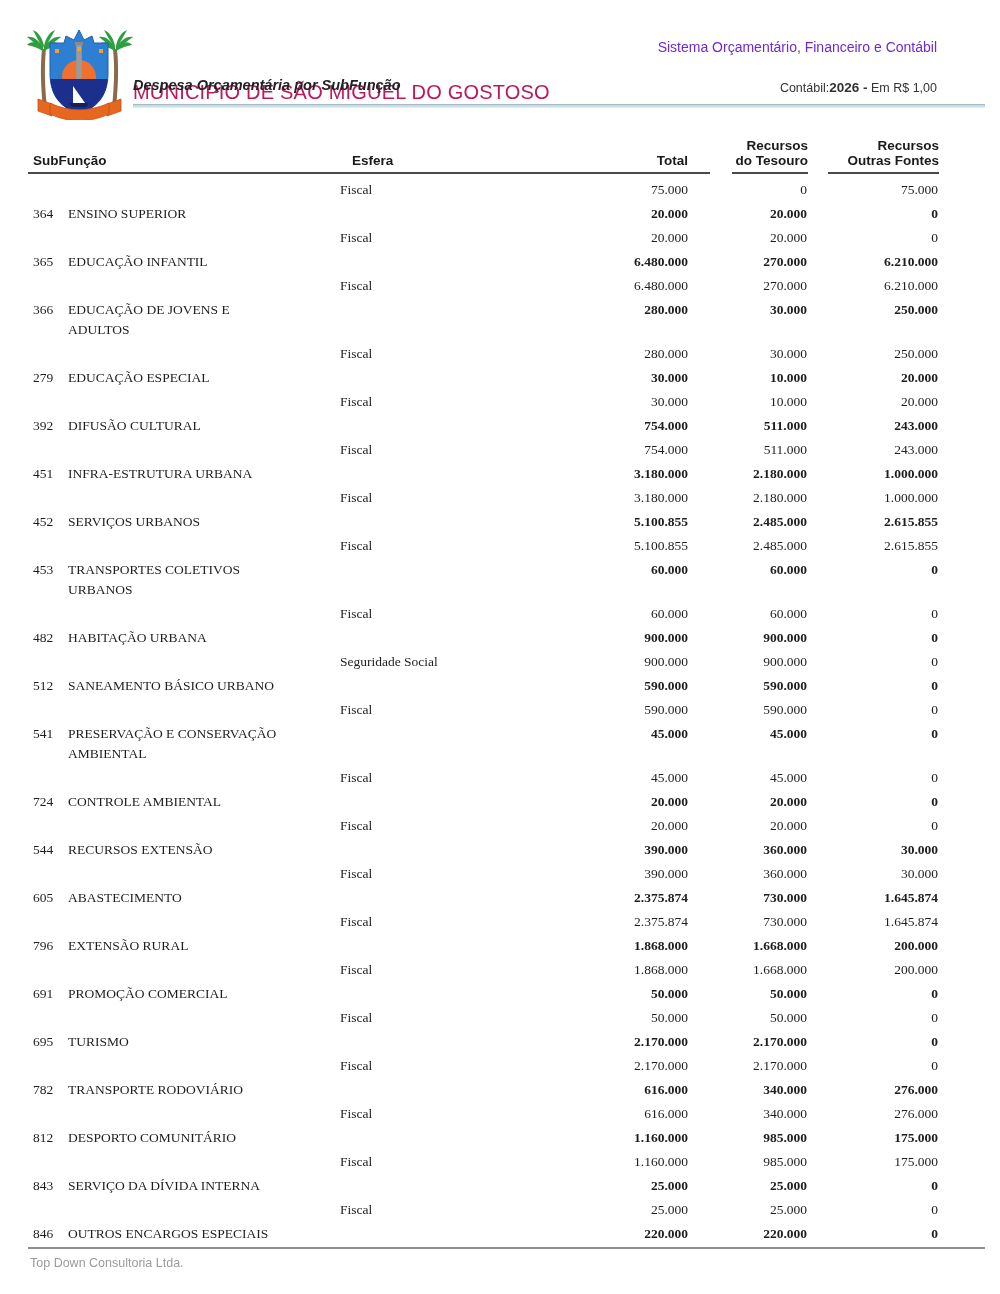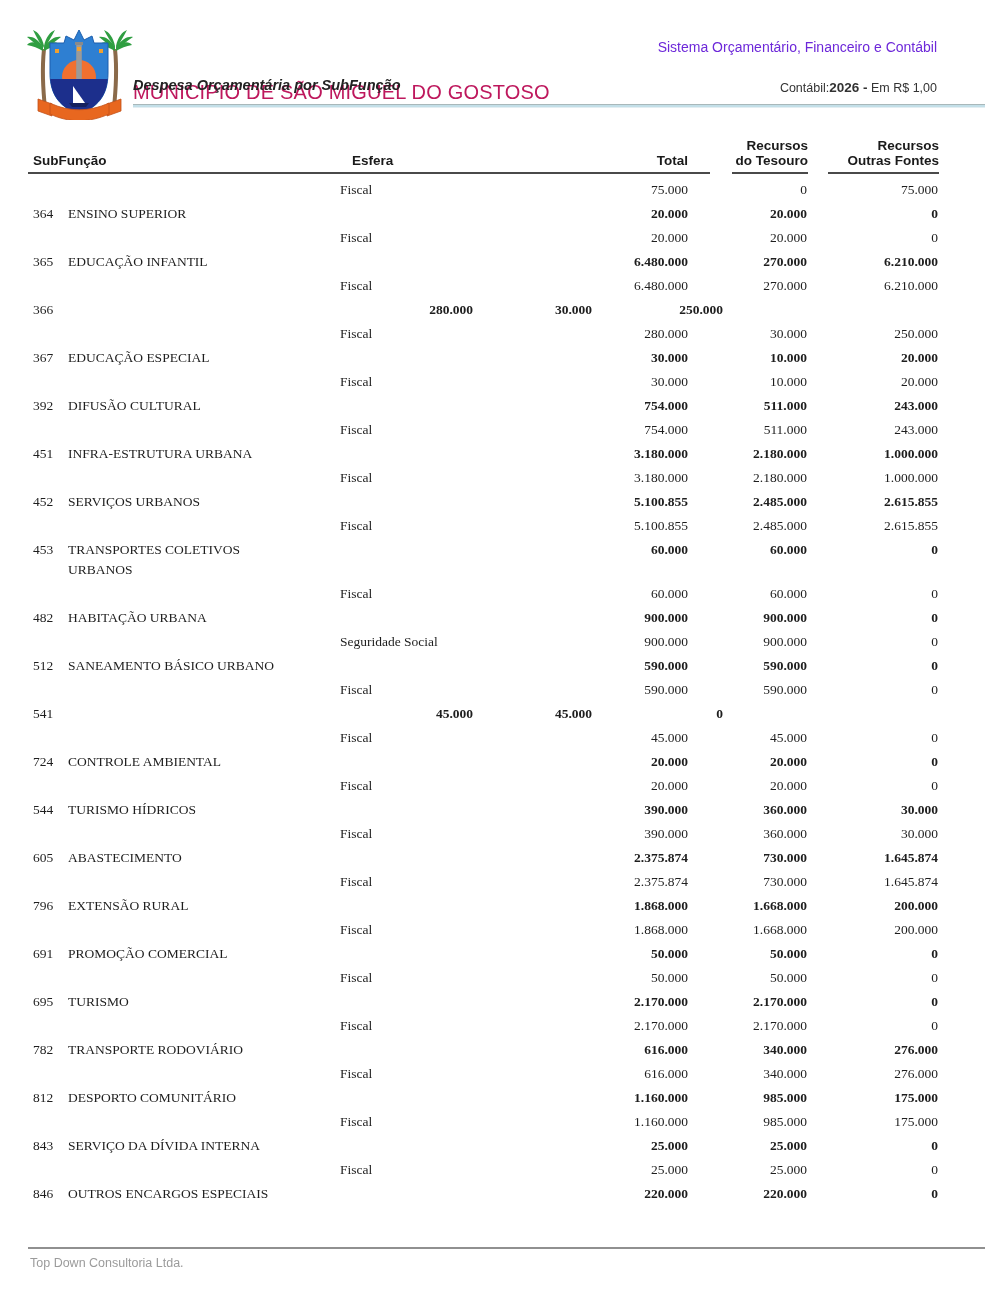--- a/index.html
+++ b/index.html
@@ -159,35 +159,37 @@
         <div class="row row-esfera">
           <div class="cell c-code"></div>
           <div class="cell c-name"></div>
           <div class="cell c-esfera">Fiscal</div>
           <div class="cell c-total">6.480.000</div>
           <div class="cell c-tesouro">270.000</div>
           <div class="cell c-fontes">6.210.000</div>
         </div>
         <div class="row row-sub">
           <div class="cell c-code">366</div>
+          <div class="cell c-name">EDUCAÇÃO DE JOVENS E
+ADULTOS</div>
           <div class="cell c-esfera"></div>
           <div class="cell c-total">280.000</div>
           <div class="cell c-tesouro">30.000</div>
           <div class="cell c-fontes">250.000</div>
         </div>
         <div class="row row-esfera">
           <div class="cell c-code"></div>
           <div class="cell c-name"></div>
           <div class="cell c-esfera">Fiscal</div>
           <div class="cell c-total">280.000</div>
           <div class="cell c-tesouro">30.000</div>
           <div class="cell c-fontes">250.000</div>
         </div>
         <div class="row row-sub">
-          <div class="cell c-code">367</div>
+          <div class="cell c-code">279</div>
           <div class="cell c-name">EDUCAÇÃO ESPECIAL</div>
           <div class="cell c-esfera"></div>
           <div class="cell c-total">30.000</div>
           <div class="cell c-tesouro">10.000</div>
           <div class="cell c-fontes">20.000</div>
         </div>
         <div class="row row-esfera">
           <div class="cell c-code"></div>
           <div class="cell c-name"></div>
           <div class="cell c-esfera">Fiscal</div>
@@ -287,20 +289,22 @@
         <div class="row row-esfera">
           <div class="cell c-code"></div>
           <div class="cell c-name"></div>
           <div class="cell c-esfera">Fiscal</div>
           <div class="cell c-total">590.000</div>
           <div class="cell c-tesouro">590.000</div>
           <div class="cell c-fontes">0</div>
         </div>
         <div class="row row-sub">
           <div class="cell c-code">541</div>
+          <div class="cell c-name">PRESERVAÇÃO E CONSERVAÇÃO
+AMBIENTAL</div>
           <div class="cell c-esfera"></div>
           <div class="cell c-total">45.000</div>
           <div class="cell c-tesouro">45.000</div>
           <div class="cell c-fontes">0</div>
         </div>
         <div class="row row-esfera">
           <div class="cell c-code"></div>
           <div class="cell c-name"></div>
           <div class="cell c-esfera">Fiscal</div>
           <div class="cell c-total">45.000</div>
@@ -318,21 +322,21 @@
         <div class="row row-esfera">
           <div class="cell c-code"></div>
           <div class="cell c-name"></div>
           <div class="cell c-esfera">Fiscal</div>
           <div class="cell c-total">20.000</div>
           <div class="cell c-tesouro">20.000</div>
           <div class="cell c-fontes">0</div>
         </div>
         <div class="row row-sub">
           <div class="cell c-code">544</div>
-          <div class="cell c-name">TURISMO HÍDRICOS</div>
+          <div class="cell c-name">RECURSOS EXTENSÃO</div>
           <div class="cell c-esfera"></div>
           <div class="cell c-total">390.000</div>
           <div class="cell c-tesouro">360.000</div>
           <div class="cell c-fontes">30.000</div>
         </div>
         <div class="row row-esfera">
           <div class="cell c-code"></div>
           <div class="cell c-name"></div>
           <div class="cell c-esfera">Fiscal</div>
           <div class="cell c-total">390.000</div>

